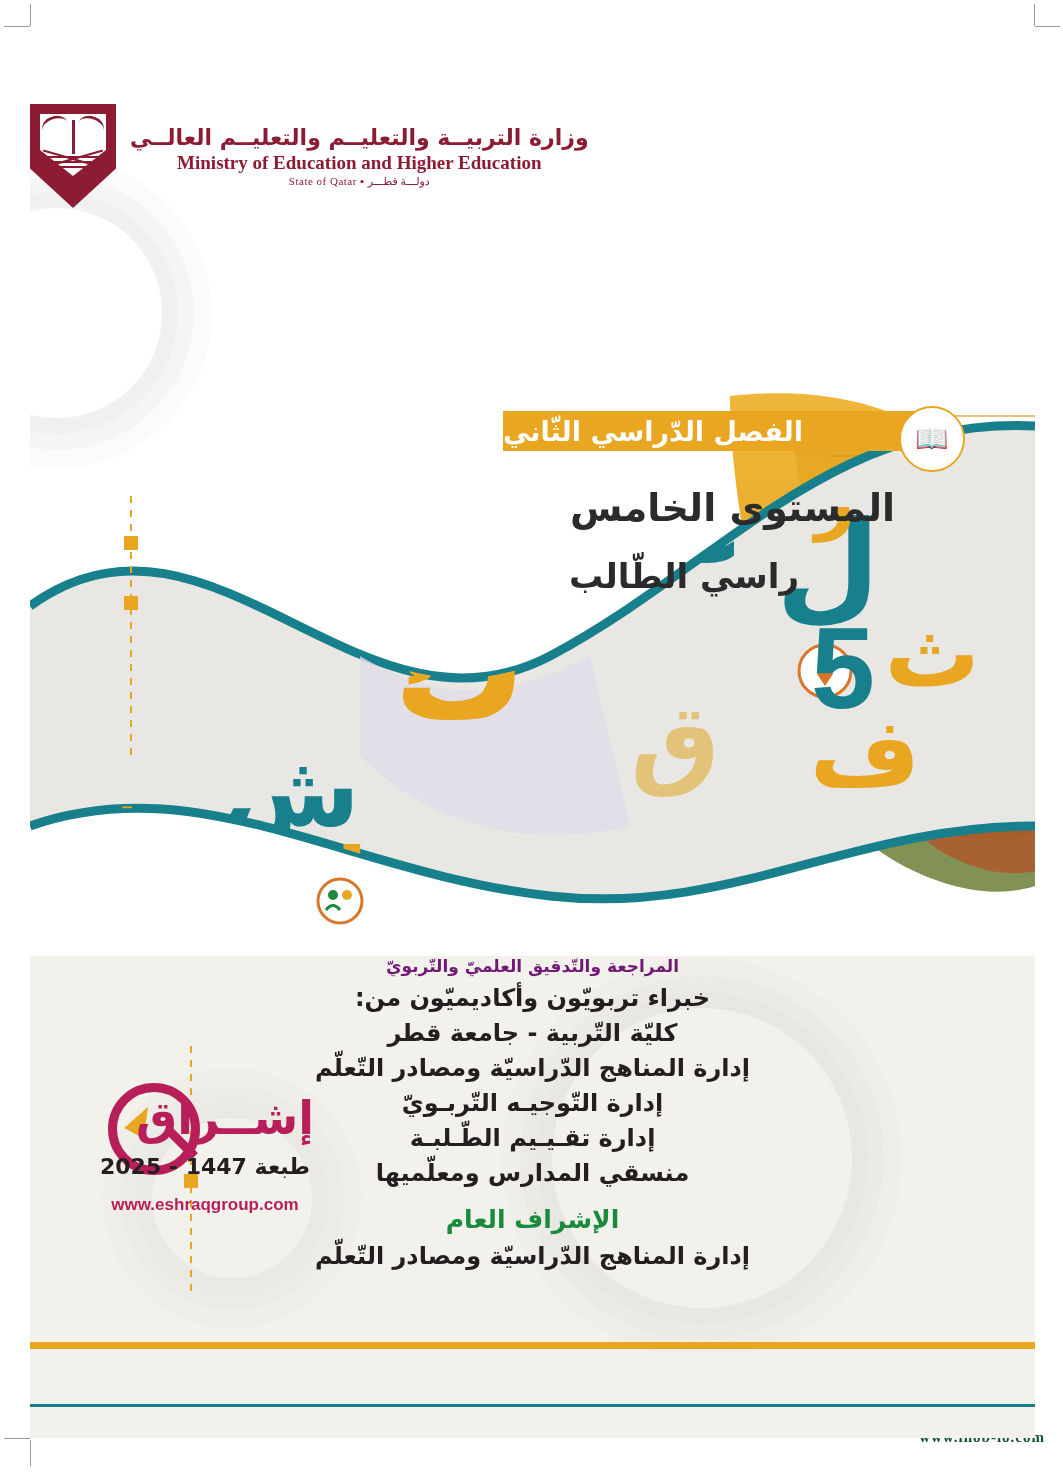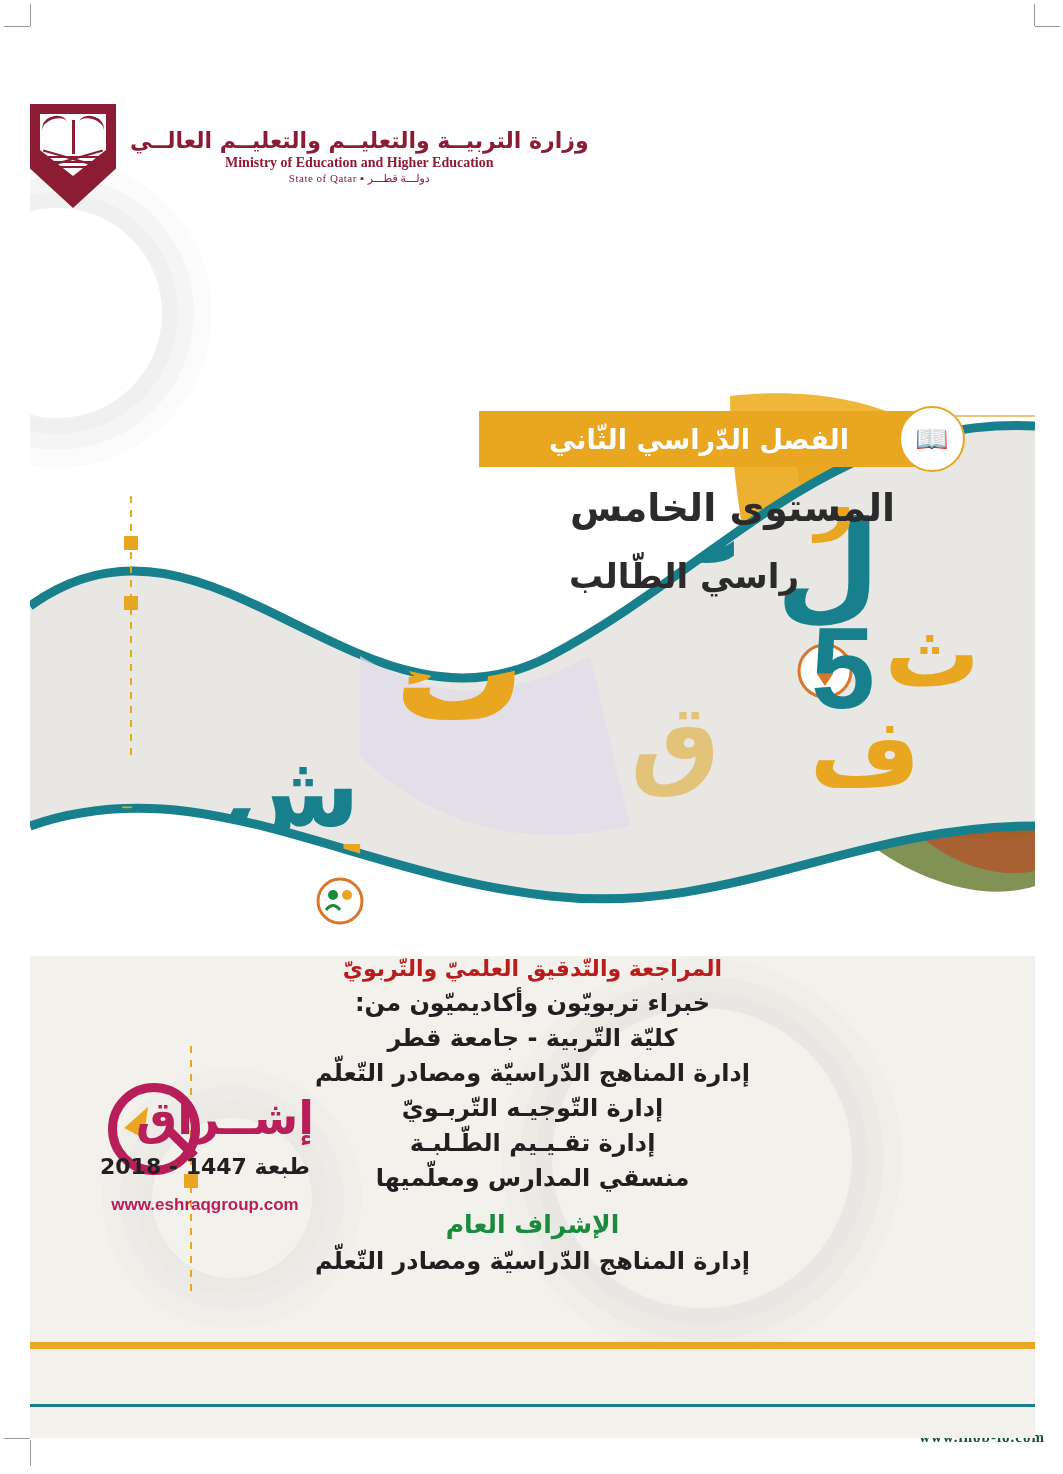--- a/index.html
+++ b/index.html
@@ -158,21 +158,21 @@
     line-height: 1.25;
   }
   #ministry .ar {
     font-size: 22px;
     font-weight: bold;
     color: #8c1c33;
     letter-spacing: 0.5px;
     white-space: nowrap;
   }
   #ministry .en {
-    font-size: 14px;
+    font-size: 19px;
     font-weight: bold;
     color: #8c1c33;
     direction: ltr;
     font-family: "Liberation Serif", serif;
     white-space: nowrap;
   }
   #ministry .st {
     font-size: 11px;
     color: #8c1c33;
     direction: ltr;
@@ -190,28 +190,28 @@
     color: #17808c;
     direction: rtl;
     white-space: nowrap;
     text-shadow: 1px 1px 0 rgba(0,0,0,.06);
     font-family: "DejaVu Sans", sans-serif;
   }
 
   
   #term-banner {
     position: absolute;
-    right: 116px;
+    right: 92px;
     top: 385px;
     width: 440px;
-    height: 56px;
+    height: 40px;
     background: #e8a621;
     display: flex;
     align-items: center;
-    justify-content: center;
+    justify-content: flex-end;
   }
   #term-banner span {
     color: #ffffff;
     font-size: 27px;
     font-weight: bold;
     letter-spacing: 1px;
   }
   #term-medal {
     position: absolute;
     right: 70px;
@@ -286,23 +286,23 @@
   
   #credits {
     position: absolute;
     right: 0;
     left: 0;
     top: 930px;
     text-align: center;
     direction: rtl;
   }
   #credits .heading {
-    font-size: 22px;
-    font-weight: bold;
-    color: #b91c1c;
+    font-size: 17px;
+    font-weight: bold;
+    color: #701a75;
     margin: 0 0 8px 0;
   }
   #credits .line {
     font-size: 24px;
     font-weight: bold;
     color: #231f20;
     margin: 7px 0;
   }
   #credits .heading2 {
     font-size: 25px;
@@ -538,19 +538,19 @@
 
     <div id="publisher">
       <div class="mark">
         <div class="ring"></div>
         <div class="tail"></div>
         <div class="spark"></div>
         <div class="name">إشــراق</div>
       </div>
       <div class="url">www.eshraqgroup.com</div>
     </div>
-    <div id="edition">طبعة 1447 - 2018</div>
+    <div id="edition">طبعة 1447 - 2025</div>
   </div>
 
   <div class="bottom-band"></div>
   <div class="bottom-rule gold"></div>
   <div class="bottom-rule teal"></div>
 </div>
 
 </body></html>

